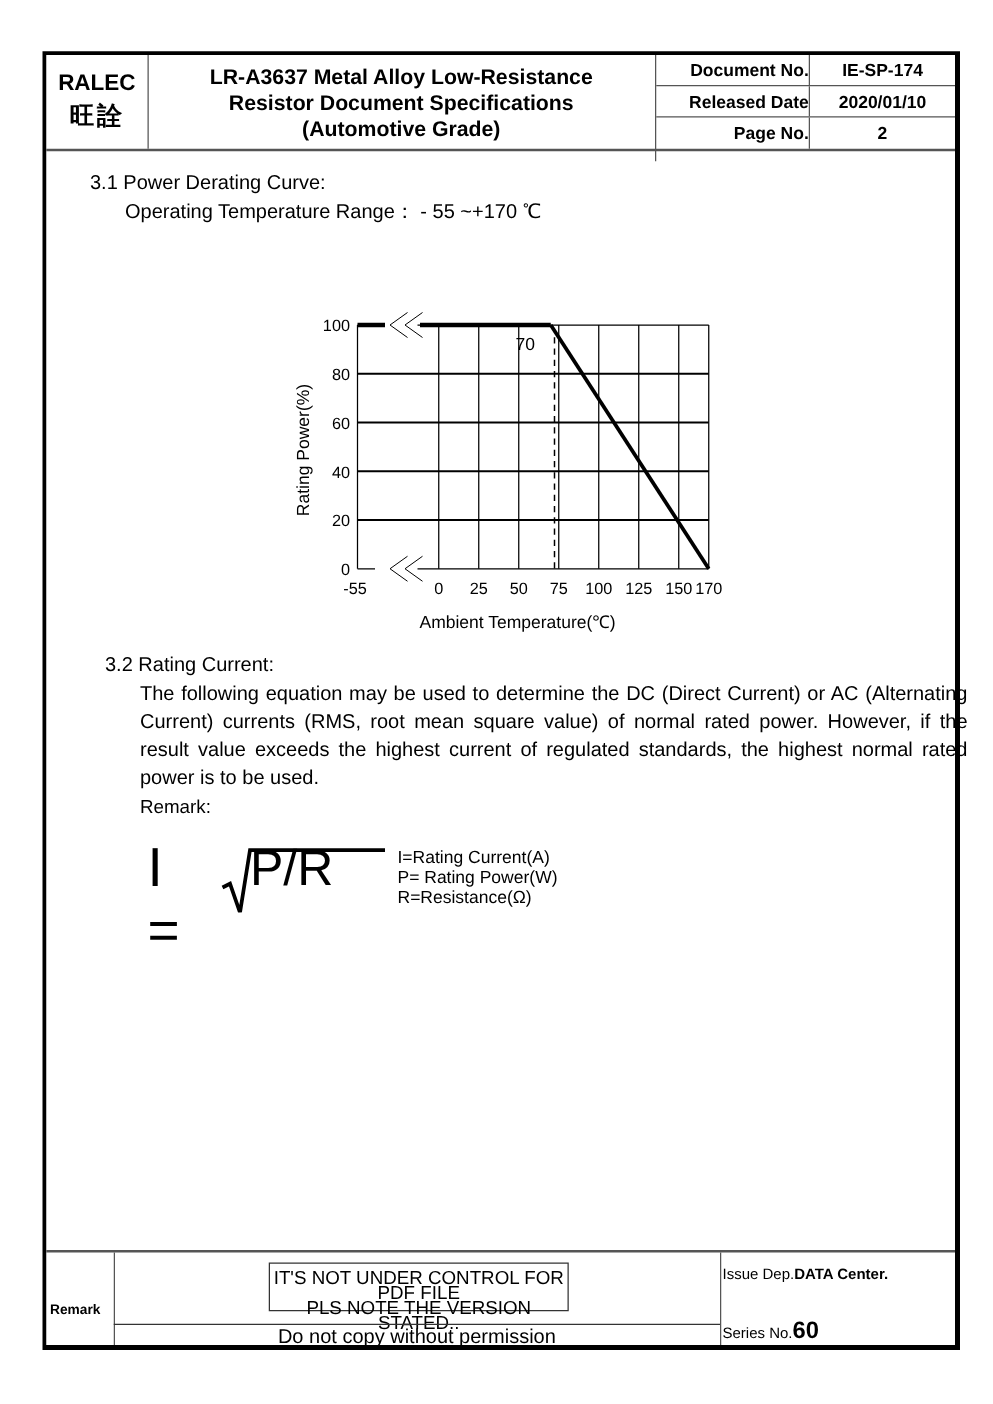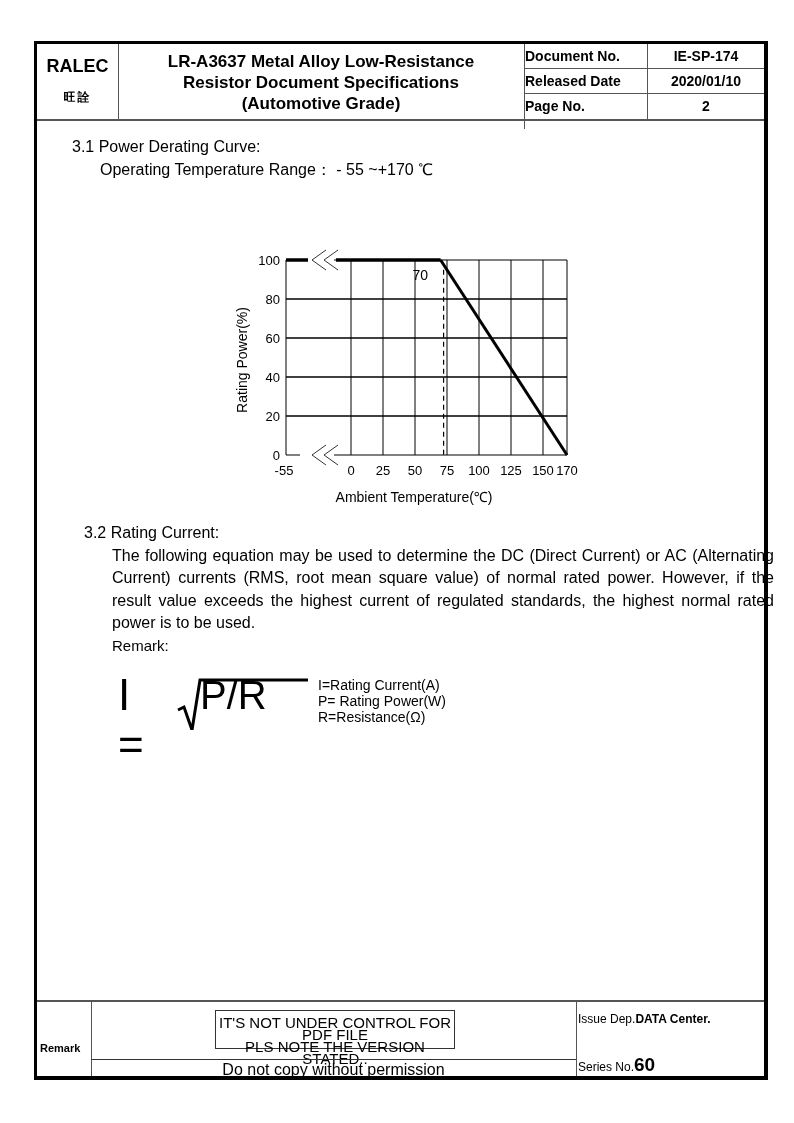--- a/index.html
+++ b/index.html
@@ -1,26 +1,26 @@
 <!DOCTYPE html>
 <html><head>
 <meta charset="utf-8">
 <style>
   html, body { margin:0; padding:0; background:#fff; }
   body { width:794px; height:1123px; position:relative; font-family:"Liberation Sans", sans-serif; color:#000; overflow:hidden; }
   .frame { position:absolute; left:34px; top:41px; width:734px; height:1039px; border-left:3px solid #000; border-top:3px solid #000; border-right:4px solid #000; border-bottom:4px solid #000; box-sizing:border-box; }
   .hdr { position:absolute; left:37px; top:44px; width:727px; height:77px; border-bottom:2px solid #555; box-sizing:border-box; }
   .hdr .logo { position:absolute; left:0; top:0; width:81px; height:75px; border-right:1px solid #555; text-align:center; }
   .logo .en { font-weight:bold; font-size:18px; margin-top:12px; }
-  .logo .zh { font-weight:bold; font-size:12px; font-family:Liberation Serif, serif; margin-top:12px; letter-spacing:2px; }
+  .logo .zh { font-weight:bold; font-size:20px; font-family:Liberation Serif, serif; margin-top:2px; letter-spacing:2px; }
   .hdr .title { position:absolute; left:81px; top:0; width:407px; height:85px; border-right:1px solid #555; text-align:center; font-weight:bold; font-size:17px; line-height:21px; padding-top:7px; box-sizing:border-box; }
   .meta { position:absolute; left:488px; top:0; width:239px; height:75px; }
   .meta .row { position:absolute; left:0; width:239px; height:25px; border-bottom:1px solid #555; box-sizing:border-box; font-weight:bold; font-size:14px; }
   .meta .row:last-child { border-bottom:none; }
-  .meta .k { position:absolute; left:0; width:123px; text-align:left; line-height:24px; border-right:1px solid #555; height:100%; box-sizing:border-box; }
+  .meta .k { position:absolute; left:0; width:123px; text-align:right; line-height:24px; border-right:1px solid #555; height:100%; box-sizing:border-box; }
   .meta .v { position:absolute; left:123px; width:116px; text-align:center; line-height:24px; }
   .content { position:absolute; left:72px; top:136px; width:690px; font-size:16px; line-height:22.5px; }
   .indent { padding-left:28px; }
   .justify { text-align:justify; text-align-last:left; }
   .sec2 { position:absolute; left:84px; top:522px; width:690px; font-size:16px; line-height:22.5px; }
   .chart { position:absolute; left:230px; top:248px; }
   .formula { position:absolute; left:118px; top:670px; }
   .formula .lhs { position:absolute; left:0; top:0; font-size:44px; line-height:50px; }
   .formula .rhs { position:absolute; left:82px; top:0; font-size:40px; line-height:50px; }
   .formula .root { position:absolute; left:50px; top:4px; width:140px; height:56px; }

